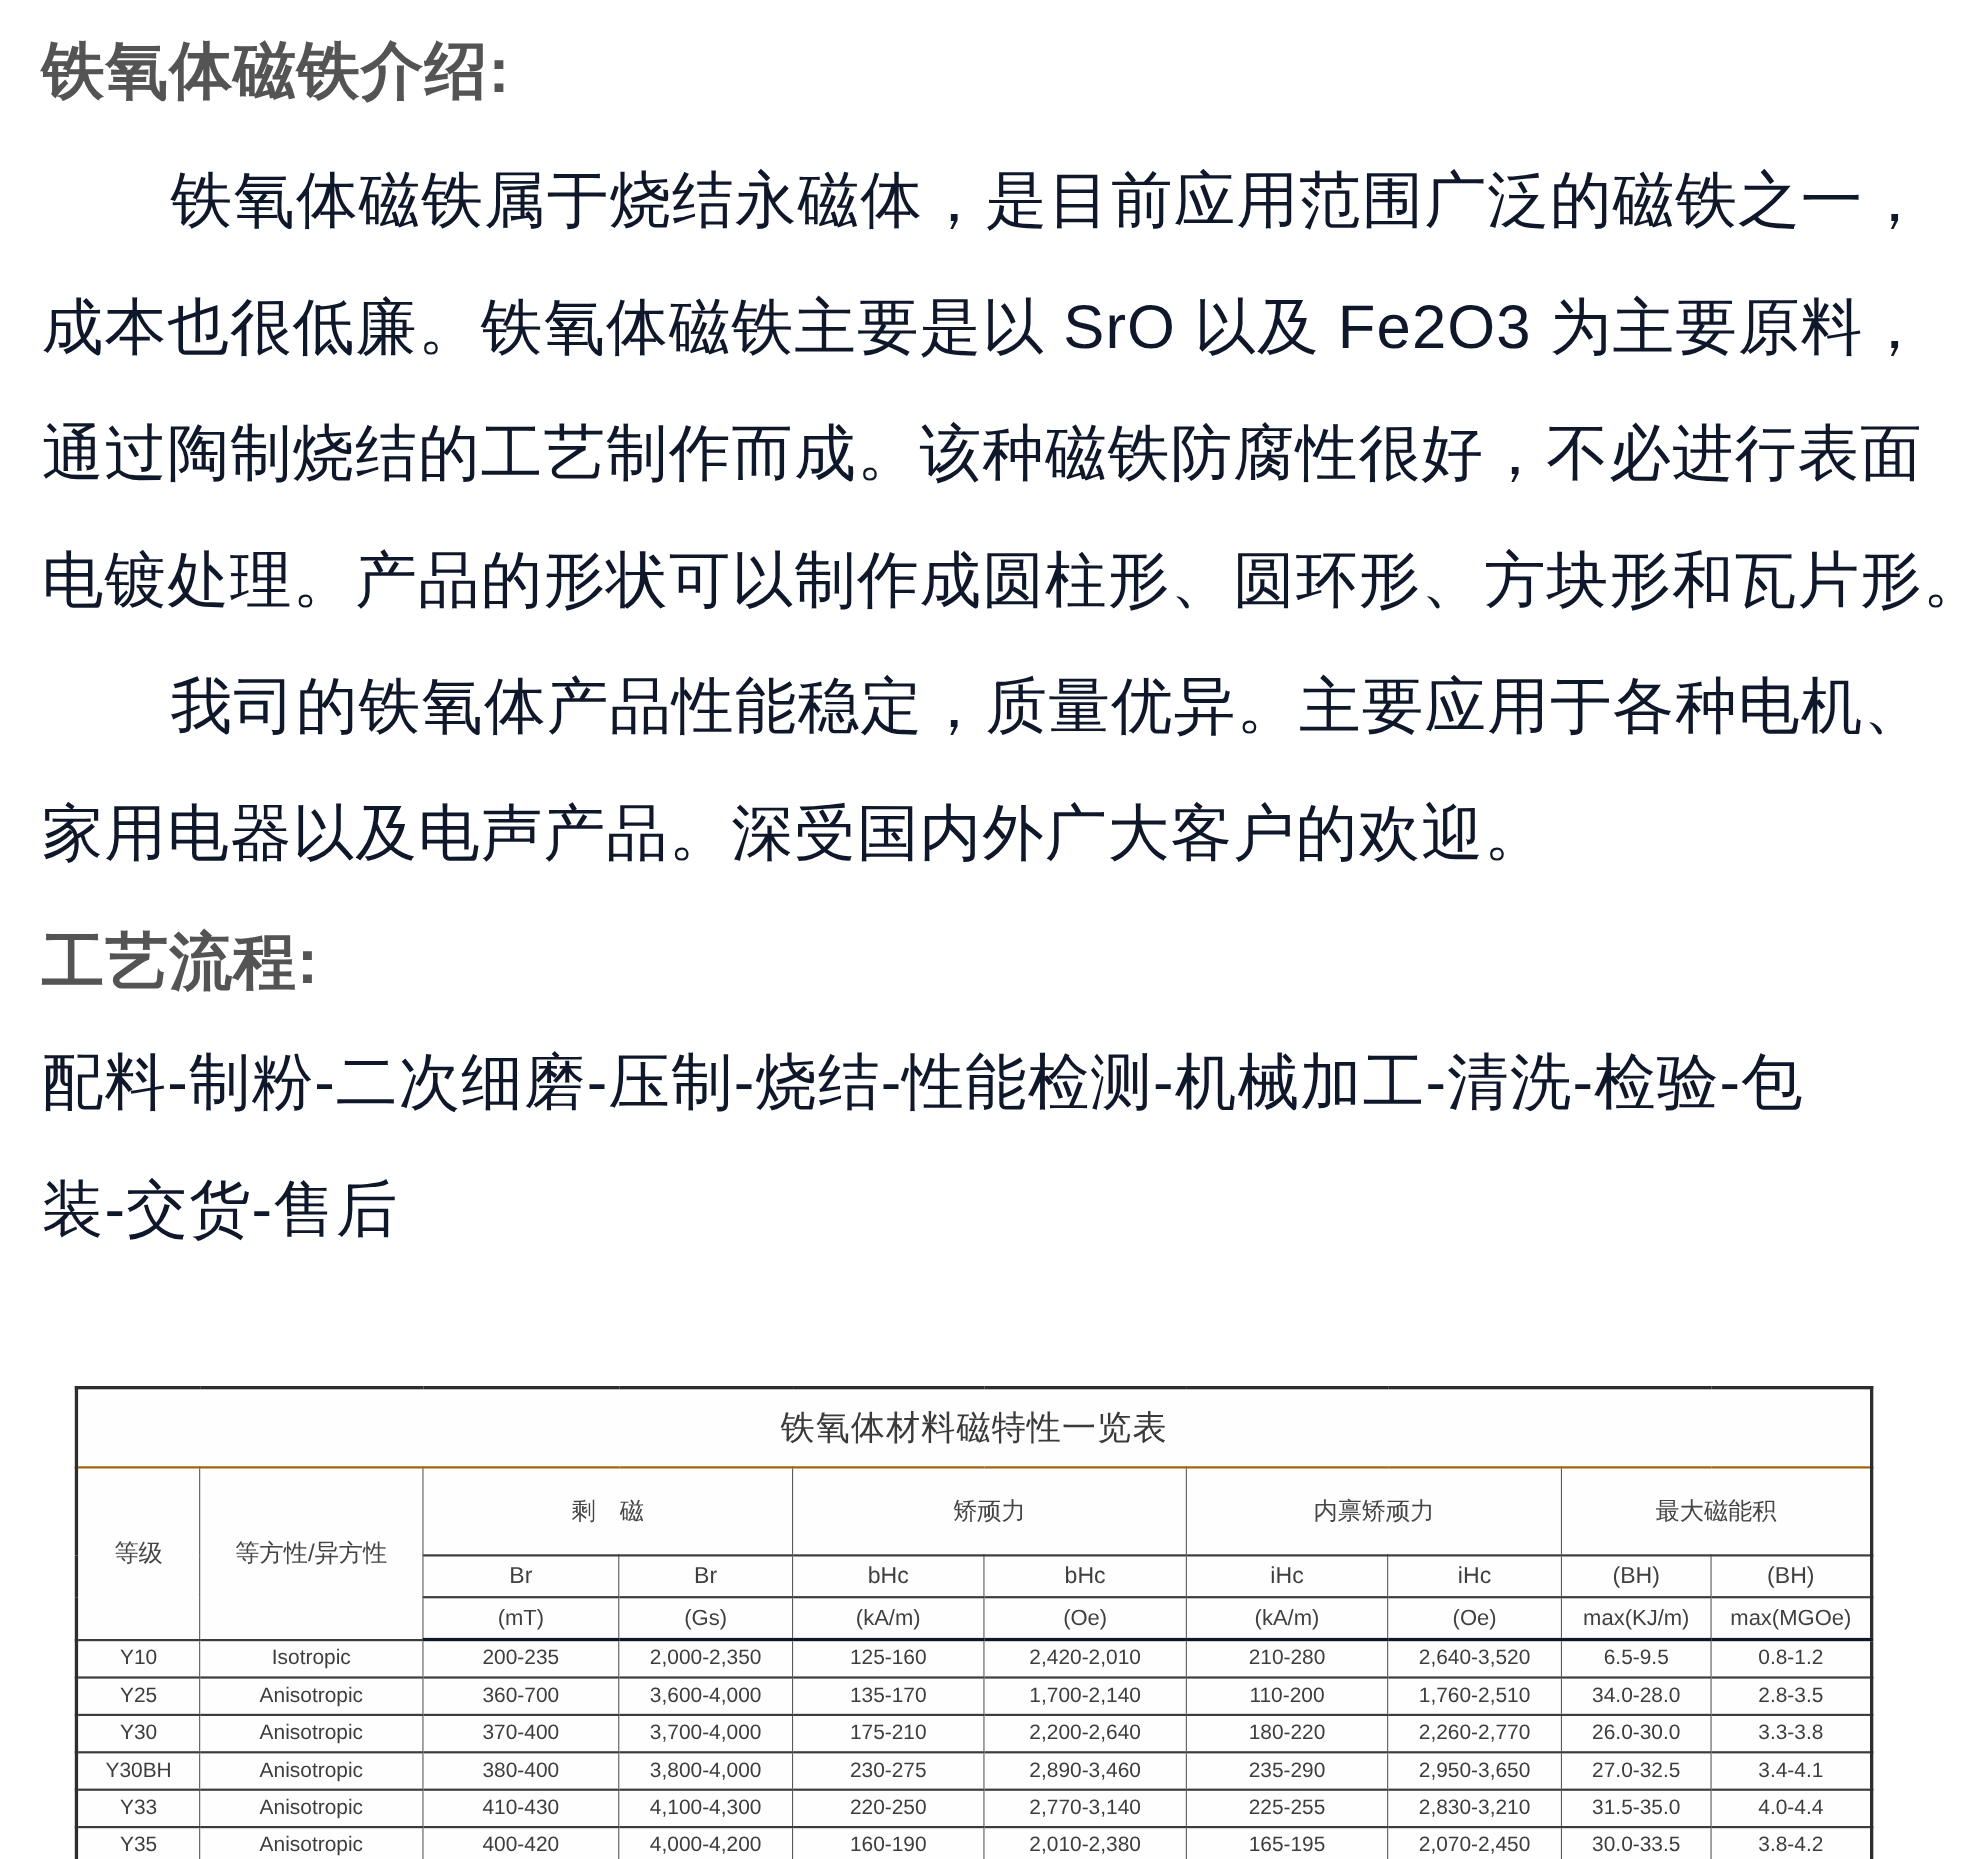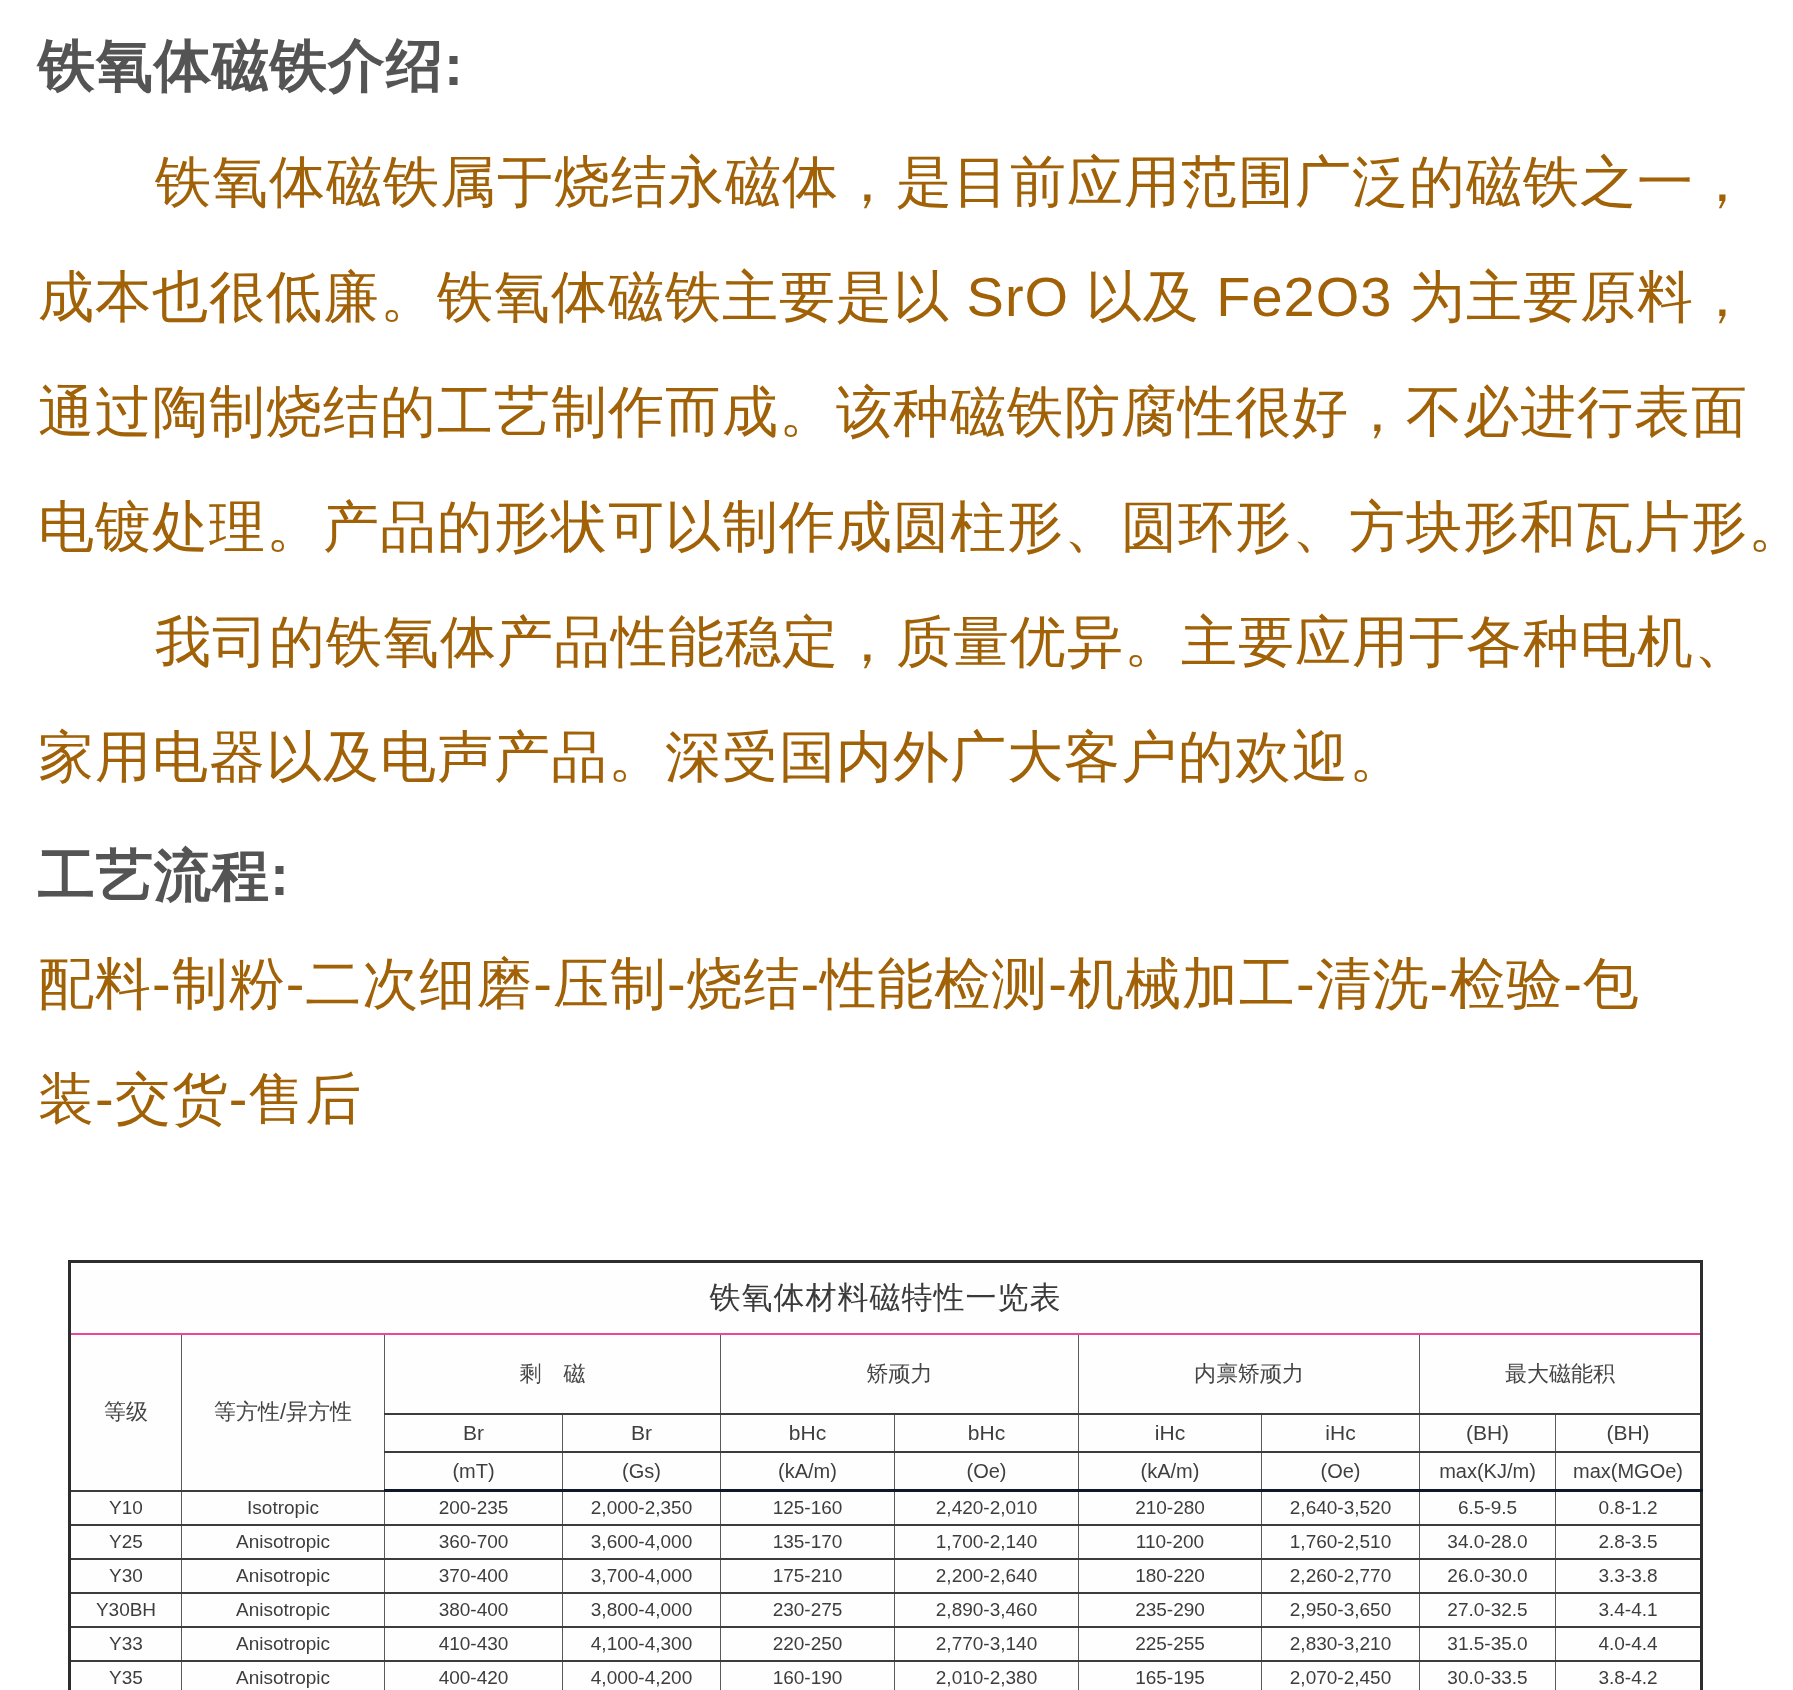--- a/index.html
+++ b/index.html
@@ -22,21 +22,21 @@
     font-weight: bold;
     color: #545454;
     line-height: 78px;
     margin: 8px 0 20px 0;
     letter-spacing: 1px;
     white-space: nowrap;
   }
   .body-line {
     font-size: 56px;
     line-height: 115px;
-    color: #a16207;
+    color: #0f172a;
     white-space: nowrap;
     letter-spacing: 1px;
   }
   .body-line.indent {
     text-indent: 117px;
   }
   .section-heading {
     font-size: 57px;
     font-weight: bold;
     color: #545454;
@@ -64,21 +64,21 @@
     vertical-align: middle;
     padding: 0;
     overflow: hidden;
     white-space: nowrap;
   }
   .mag-table .title-cell {
     height: 70px;
     font-size: 31px;
     color: #3a3a3a;
     letter-spacing: 1px;
-    border-bottom: 2px solid #ec4899;
+    border-bottom: 2px solid #a16207;
   }
   .mag-table .group-row th {
     height: 78px;
     font-size: 22px;
     color: #454545;
   }
   .mag-table .span-head {
     font-size: 22px;
     color: #454545;
   }

